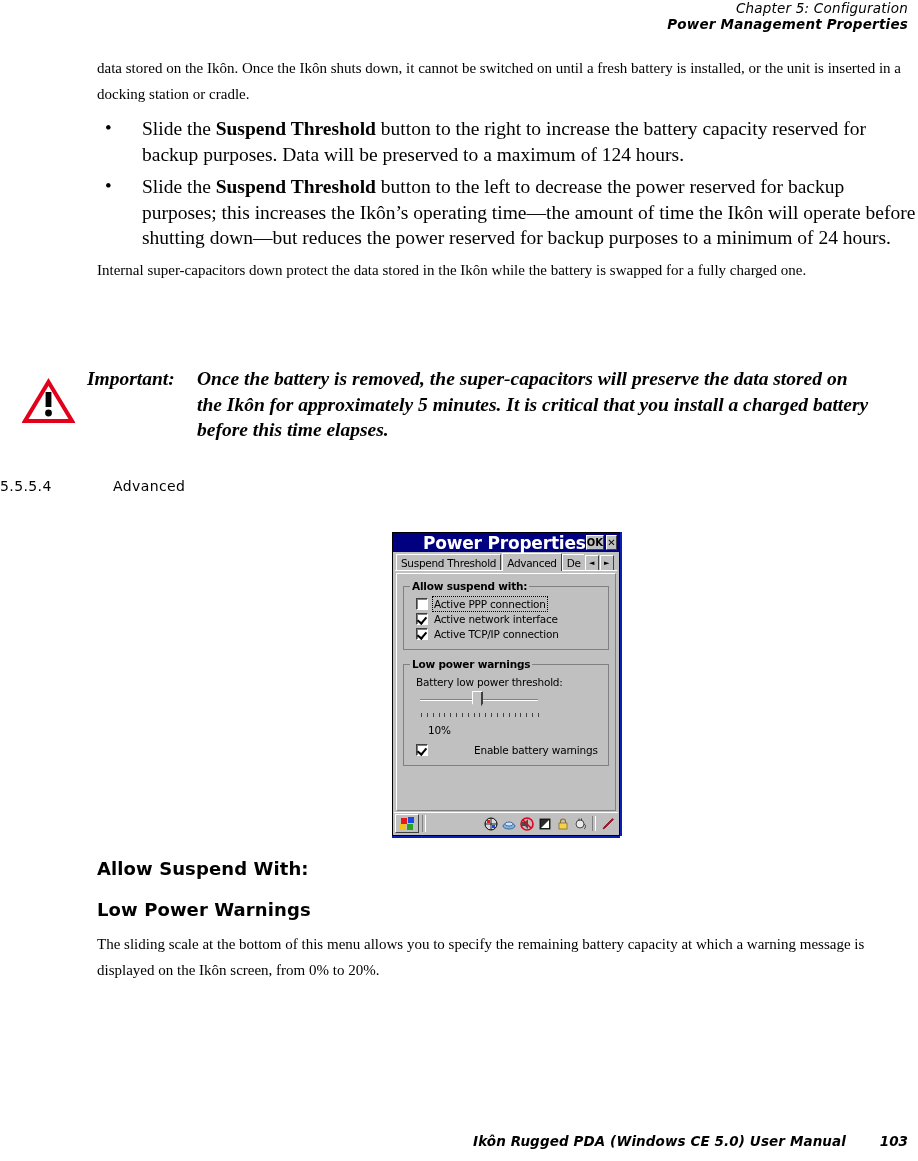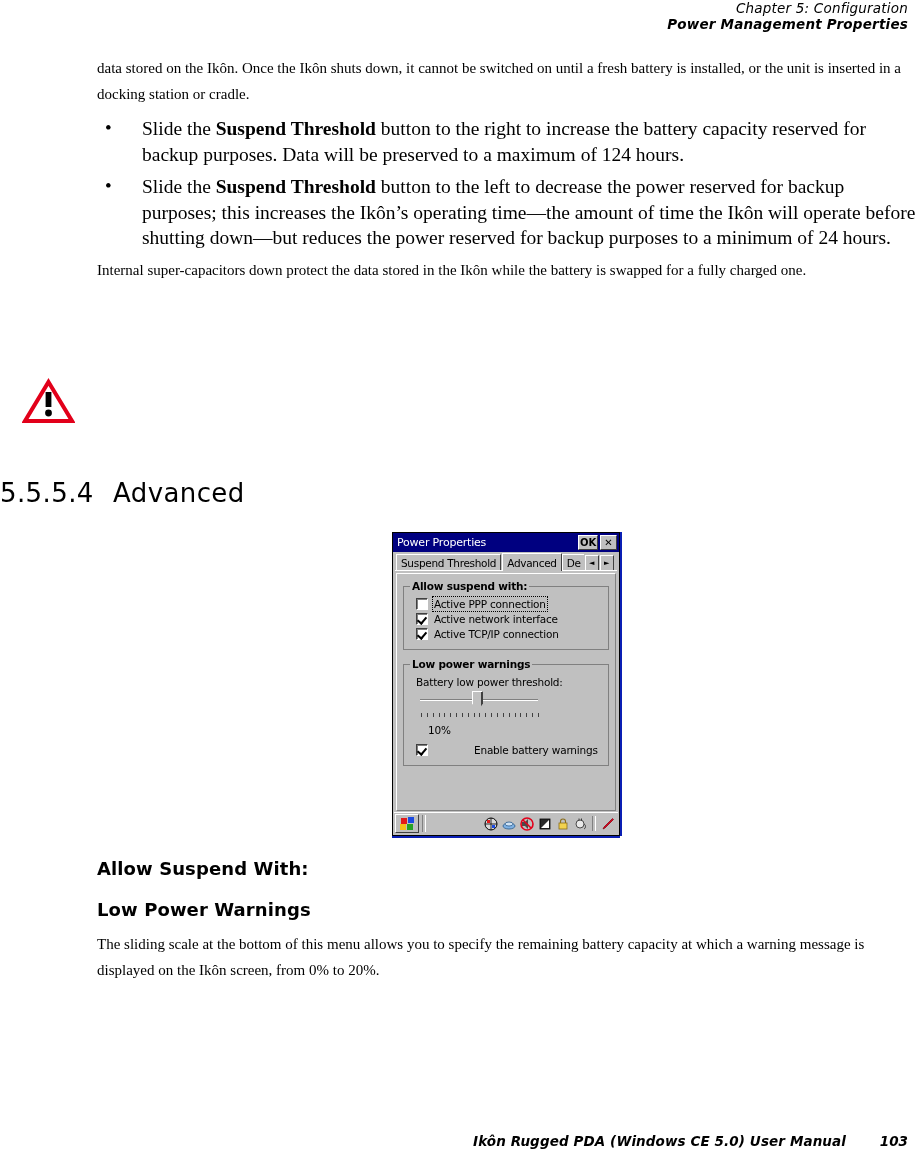--- a/index.html
+++ b/index.html
@@ -104,21 +104,21 @@
     max-width: 680px;
   }
 
   
   .section-head {
     position: absolute;
     top: 478px;
     left: 0px;
     width: 745px;
     font-family: "DejaVu Sans", sans-serif;
-    font-size: 26px;
+    font-size: 14px;
     font-weight: normal;
     letter-spacing: 0.4px;
   }
   .section-head .sec-num {
     display: inline-block;
     width: 113px;
   }
   .section-head .sec-title { }
 
   
@@ -138,25 +138,26 @@
   .ce-titlebar {
     height: 19px;
     background: #000080;
     display: flex;
     align-items: center;
     padding-left: 4px;
     box-sizing: border-box;
   }
   .ce-title {
     color: #ffffff;
-    font-size: 11px;
-    font-weight: normal;
+    font-size: 17px;
+    font-weight: bold;
     flex: 1 1 auto;
     white-space: nowrap;
     letter-spacing: -0.2px;
+    margin-left: 26px;
   }
   .ce-btn {
     width: 17px;
     height: 15px;
     margin-right: 2px;
     background: #c0c0c0;
     border-top: 1px solid #ffffff;
     border-left: 1px solid #ffffff;
     border-right: 1px solid #404040;
     border-bottom: 1px solid #404040;
@@ -482,20 +483,24 @@
 
   <p class="body">Internal super-capacitors down protect the data stored in the Ikôn while the battery is swapped for a fully charged one.</p>
 </div>
 
 <div class="callout">
   <svg class="warn-icon" viewBox="0 0 53 47">
     <polygon points="26.5,4 50,43 3,43" fill="none" stroke="#e2001a" stroke-width="4"></polygon>
     <rect x="23.6" y="14" width="5.8" height="15" fill="#000000"></rect>
     <circle cx="26.5" cy="35" r="3.4" fill="#000000"></circle>
   </svg>
+  <div class="callout-body">
+    <div class="callout-label">Important:</div>
+    <div class="callout-text">Once the battery is removed, the super-capacitors will preserve the data stored on the Ikôn for approximately 5 minutes. It is critical that you install a charged battery before this time elapses.</div>
+  </div>
 </div>
 
 <div class="section-head">
   <span class="sec-num">5.5.5.4</span><span class="sec-title">Advanced</span>
 </div>
 
 <div class="screenshot">
 
   <div class="ce-titlebar">
     <div class="ce-title">Power Properties</div>

